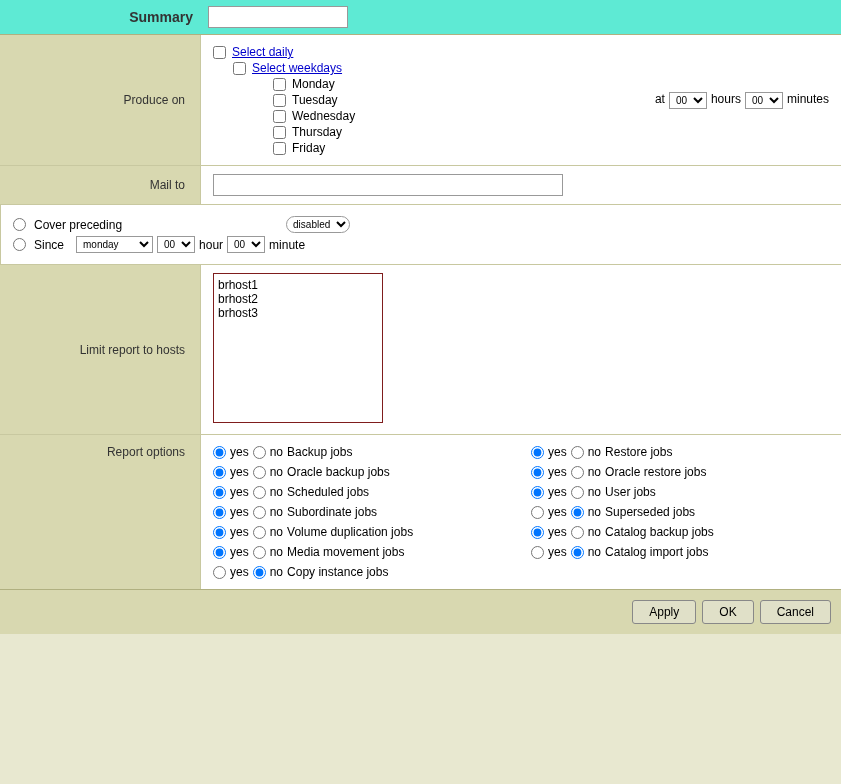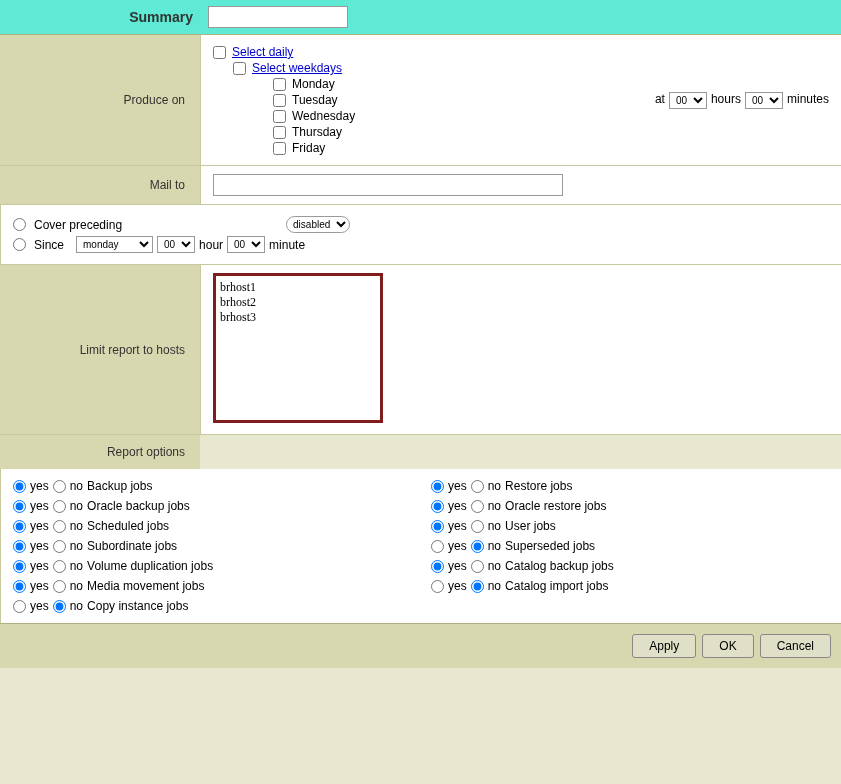--- a/index.html
+++ b/index.html
@@ -30,21 +30,21 @@
     
     select { font-size: 10px; padding: 1px 2px; border: 1px solid #999; background: white; }
     
     input[type="text"] { font-size: 12px; border: 1px solid #999; padding: 2px 4px; }
     
     
     .schedule-row { display: flex; align-items: center; margin: 3px 0; gap: 4px; }
     .schedule-row input[type="radio"] { margin-right: 4px; }
     
     
-    .hosts-textarea { width: 170px; height: 150px; border: 3px solid #7f1d1d; font-size: 12px; padding: 4px; resize: none; font-family: Liberation Serif, serif; }
+    .hosts-textarea { width: 170px; height: 150px; border: 1px solid #7f1d1d; font-size: 12px; padding: 4px; resize: none; font-family: Liberation Sans, sans-serif; }
     
     
     .report-options-grid { display: grid; grid-template-columns: 1fr 1fr; gap: 2px 20px; }
     .report-option-item { display: flex; align-items: center; gap: 4px; padding: 2px 0; }
     .report-option-item input[type="radio"] { margin: 0; }
     
     
     .footer { background: #d8d8b0; padding: 10px; display: flex; justify-content: flex-end; gap: 6px; border-top: 1px solid #b0b080; }
     .btn { padding: 4px 16px; font-size: 12px; cursor: pointer; border: 1px solid #888; background: #e0e0c8; border-radius: 3px; }
     
@@ -137,21 +137,21 @@
 
   <div class="row">
     <div class="row-label">Limit report to hosts</div>
     <div class="row-content">
       <textarea class="hosts-textarea" id="hosts-ta" style="">brhost1
 brhost2
 brhost3</textarea>
     </div>
   </div>
 
-  <div class="row" style="border-bottom: none; flex-direction: column;">
+  <div class="row" style="border-bottom: none;">
     <div class="row-label" style="align-items: flex-start; padding-top: 10px;">Report options</div>
     <div class="row-content">
       <div class="report-options-grid" id="report-grid">
           <div class="report-option-item">
             <input type="radio" name="backup_jobs_sel" checked="" style="">
             <label>yes</label>
             <input type="radio" name="backup_jobs_sel" style="">
             <label>no</label>
             <span>Backup jobs</span>
           </div>

